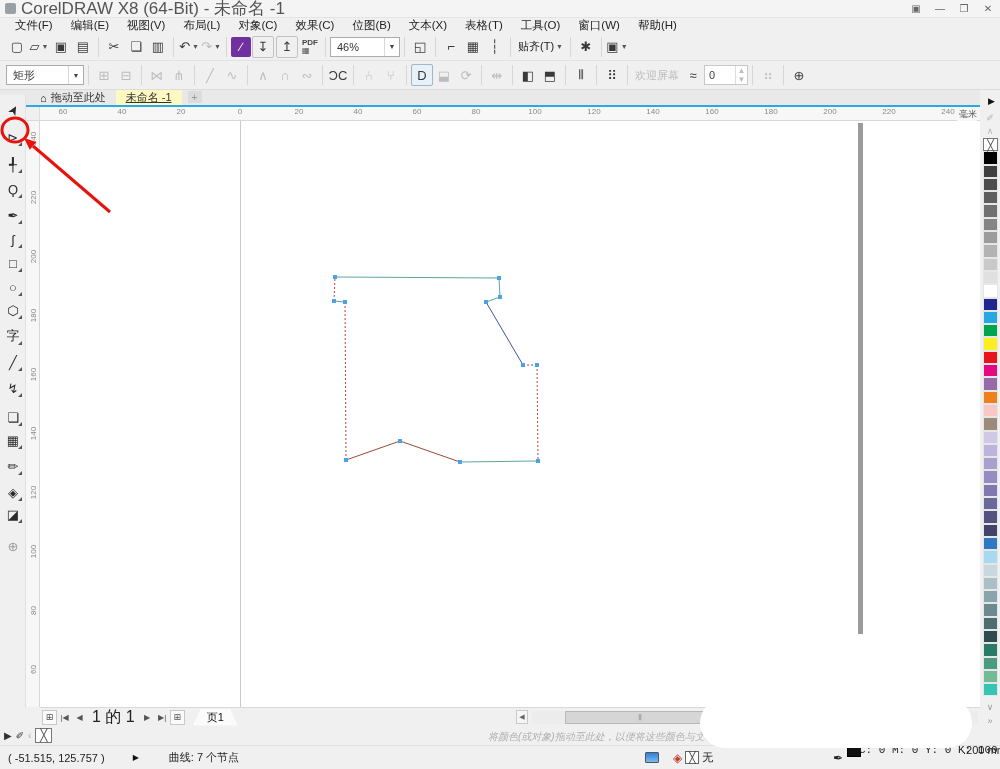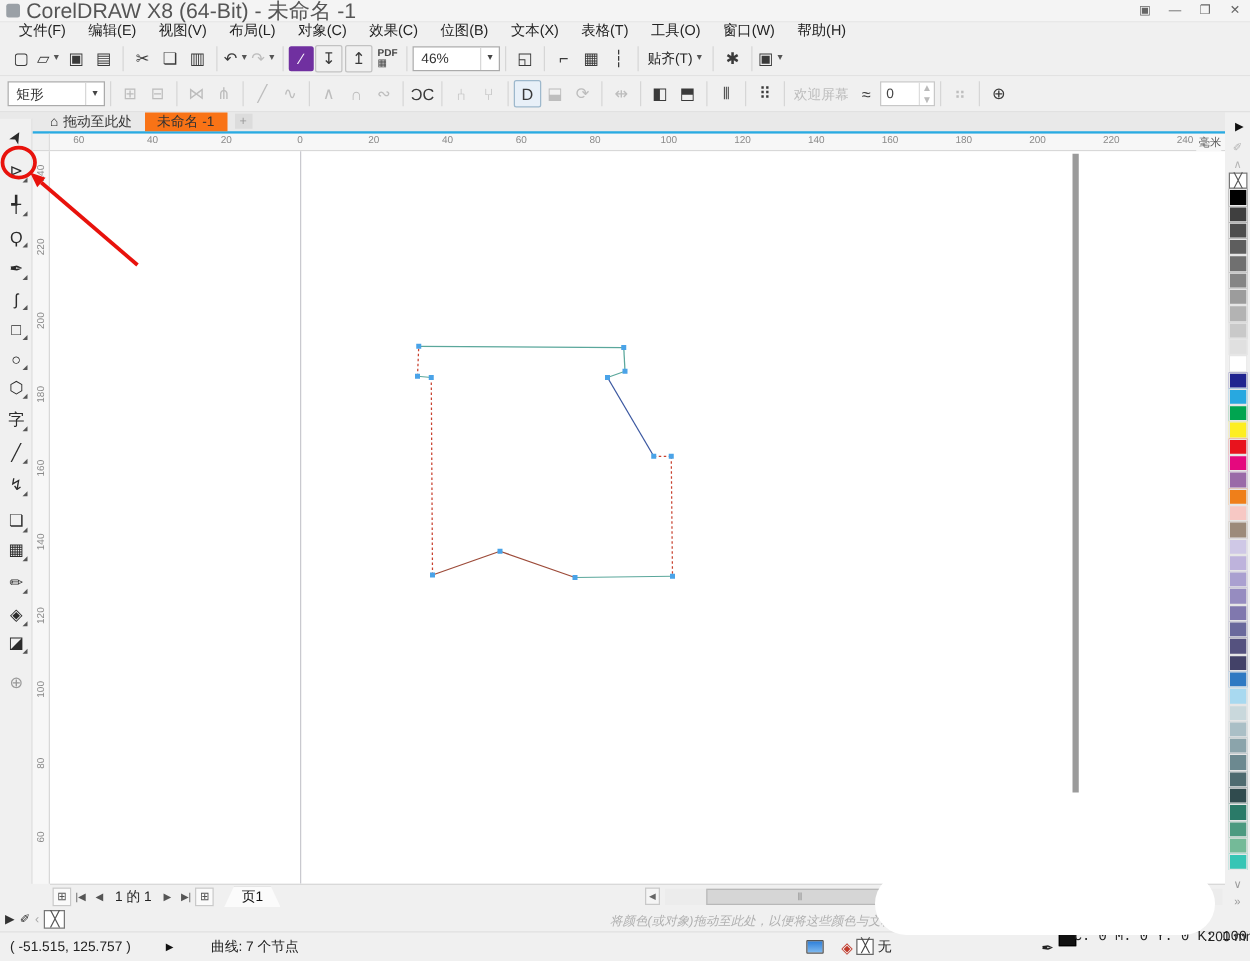--- a/index.html
+++ b/index.html
@@ -33,21 +33,21 @@
   .combo .btn { width:15px; height:100%; display:flex; align-items:center; justify-content:center; font-size:7px; color:#444; border-left:1px solid #d8d8d8; }
   .search-btn { width:20px; height:20px; background:#7030a0; border-radius:2px; color:#fff; display:flex; align-items:center; justify-content:center; font-size:12px; }
   .pdf-btn { font-size:8px; font-weight:bold; color:#444; line-height:8px; text-align:left; }
   .spinner { height:20px; width:44px; background:#fff; border:1px solid #c8c8c8; display:flex; align-items:center; }
   .spinner .val { flex:1; padding-left:4px; font-size:11px; color:#444; }
   .spinner .st { width:12px; border-left:1px solid #ddd; color:#bbb; font-size:8px; text-align:center; }
 
   
   .tabrow { left:0; top:90px; width:1000px; height:17px; background:#e9e9e9; display:flex; align-items:flex-end; padding-left:30px; border-bottom:2px solid #29abe2; }
   .doc-tab { height:15px; display:flex; align-items:center; padding:0 10px; font-size:11px; color:#333; }
-  .doc-tab.active { background:#f97316; }
+  .doc-tab.active { background:#fef9c3;text-decoration:underline; }
   .home-ic { font-size:11px; margin-right:4px; color:#222; }
   .newtab-btn { width:14px; height:12px; background:#dcdcdc; color:#999; font-size:10px; display:flex; align-items:center; justify-content:center; margin-left:6px; margin-bottom:2px; }
 
   
   .hruler { left:40px; top:107px; width:940px; height:14px; background:#f7f7f7; border-bottom:1px solid #d8d8d8;
     background-image:
       repeating-linear-gradient(to right, #c9c9c9 0 1px, transparent 1px 59px),
       repeating-linear-gradient(to right, #dedede 0 1px, transparent 1px 11.8px);
     background-size:100% 9px, 100% 4px; background-position:23px 14px, 23px 14px; background-repeat:repeat-x; }
   .hruler .rlabel { position:absolute; top:0px; font-size:8px; color:#8a8a8a; transform:translateX(-50%); }
@@ -76,21 +76,21 @@
   .pal-ic { position:absolute; left:2px; width:16px; height:12px; display:flex; align-items:center; justify-content:center; font-size:9px; color:#b5b5b5; }
   .swatches { position:absolute; left:3px; top:48px; width:15px; }
   .swatch { width:15px; height:13.3px; border:1px solid #e6e6e6; }
   .swatch.none { background:#fff; color:#555; font-size:11px; line-height:12px; text-align:center; border:1px solid #777; }
   .pal-bot { position:absolute; left:2px; width:16px; text-align:center; font-size:9px; color:#9a9a9a; }
 
   
   .navrow { left:40px; top:707px; width:940px; height:19px; background:#f0f0f0; border-top:1px solid #d9d9d9; display:flex; align-items:center; font-size:10px; color:#444; }
   .nav-btn { width:15px; height:15px; display:flex; align-items:center; justify-content:center; font-size:8px; color:#555; }
   .nav-btn.pg { border:1px solid #c9c9c9; background:#fafafa; font-size:9px; }
-  .page-count { padding:0 5px; font-size:11px; color:#222; }
+  .page-count { padding:0 5px; font-size:16px; color:#222; }
   .pagetab { margin-left:8px; height:17px; padding:0 14px; background:#fbfbfb; clip-path:polygon(8px 0, calc(100% - 8px) 0, 100% 100%, 0 100%); filter:drop-shadow(0 0 0.6px #888); font-size:11px; display:flex; align-items:center; color:#111; }
   .hscroll-left { position:absolute; left:476px; top:2px; width:12px; height:14px; border:1px solid #c9c9c9; background:#f5f5f5; font-size:7px; color:#666; display:flex; align-items:center; justify-content:center; }
   .hscroll-track { position:absolute; left:492px; top:3px; width:446px; height:13px; background:#ececec; }
   .hscroll-thumb { position:absolute; left:33px; top:0; width:150px; height:13px; background:#d6d6d6; border:1px solid #b8b8b8; color:#8a8a8a; font-size:8px; text-align:center; line-height:11px; }
 
   
   .hintrow { left:0; top:726px; width:1000px; height:19px; background:#f0f0f0; display:flex; align-items:center; }
   .hint-ic { font-size:10px; color:#333; margin-left:4px; }
   .nofill-box { width:17px; height:15px; border:1px solid #777; background:#fff; margin-left:4px; font-size:12px; line-height:13px; text-align:center; color:#555; }
   .hint-text { position:absolute; left:488px; top:4px; font-size:10px; color:#b0b0b0; font-style:italic; }

